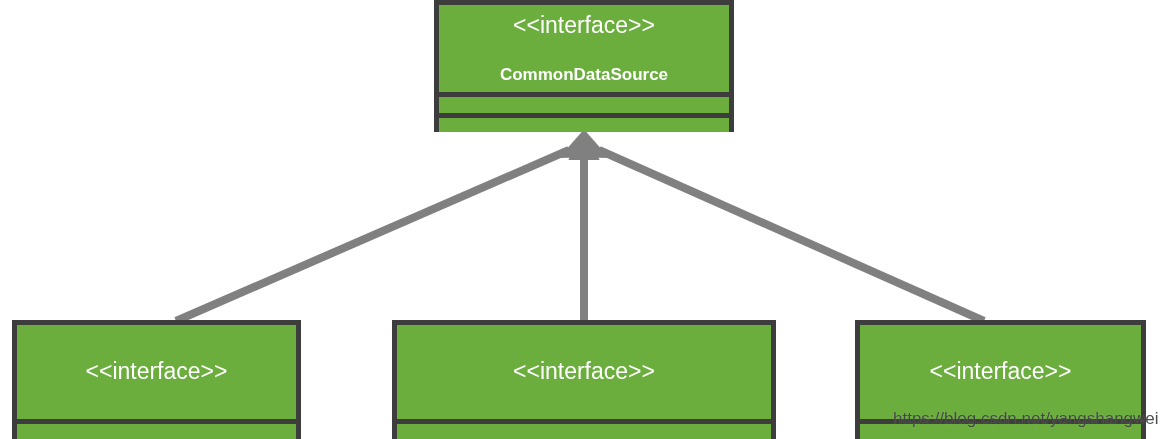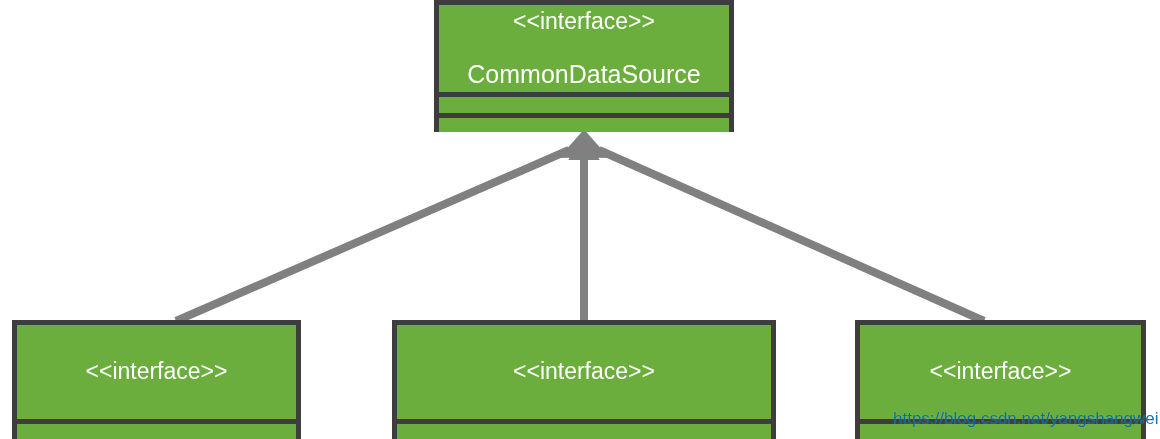--- a/index.html
+++ b/index.html
@@ -38,22 +38,22 @@
     background: #6bae3e;
   }
   .stereotype {
     font-size: 23px;
     font-weight: 400;
     line-height: 1.18;
     letter-spacing: 0px;
     white-space: nowrap;
   }
   .classname {
-    font-size: 25px;
-    font-weight: 400;
+    font-size: 17px;
+    font-weight: 700;
     line-height: 1.18;
     letter-spacing: 0px;
     white-space: nowrap;
     margin-top: 25px;
   }
   .uml-compartment {
     box-sizing: border-box;
     background: #6bae3e;
     border-top: 5px solid #3d3d3d;
     flex: none;
@@ -69,21 +69,21 @@
     z-index: 1;
     pointer-events: none;
   }
 
   
   .watermark {
     position: absolute;
     z-index: 5;
     font-size: 17px;
     font-family: "Liberation Sans", "DejaVu Sans", sans-serif;
-    color: #0369a1;
+    color: #404040;
     opacity: 0.92;
     white-space: nowrap;
     pointer-events: none;
     text-shadow: 0 0 1px rgba(255,255,255,0.35);
   }
 </style>
 </head>
 <body>
 
 <div id="canvas">

